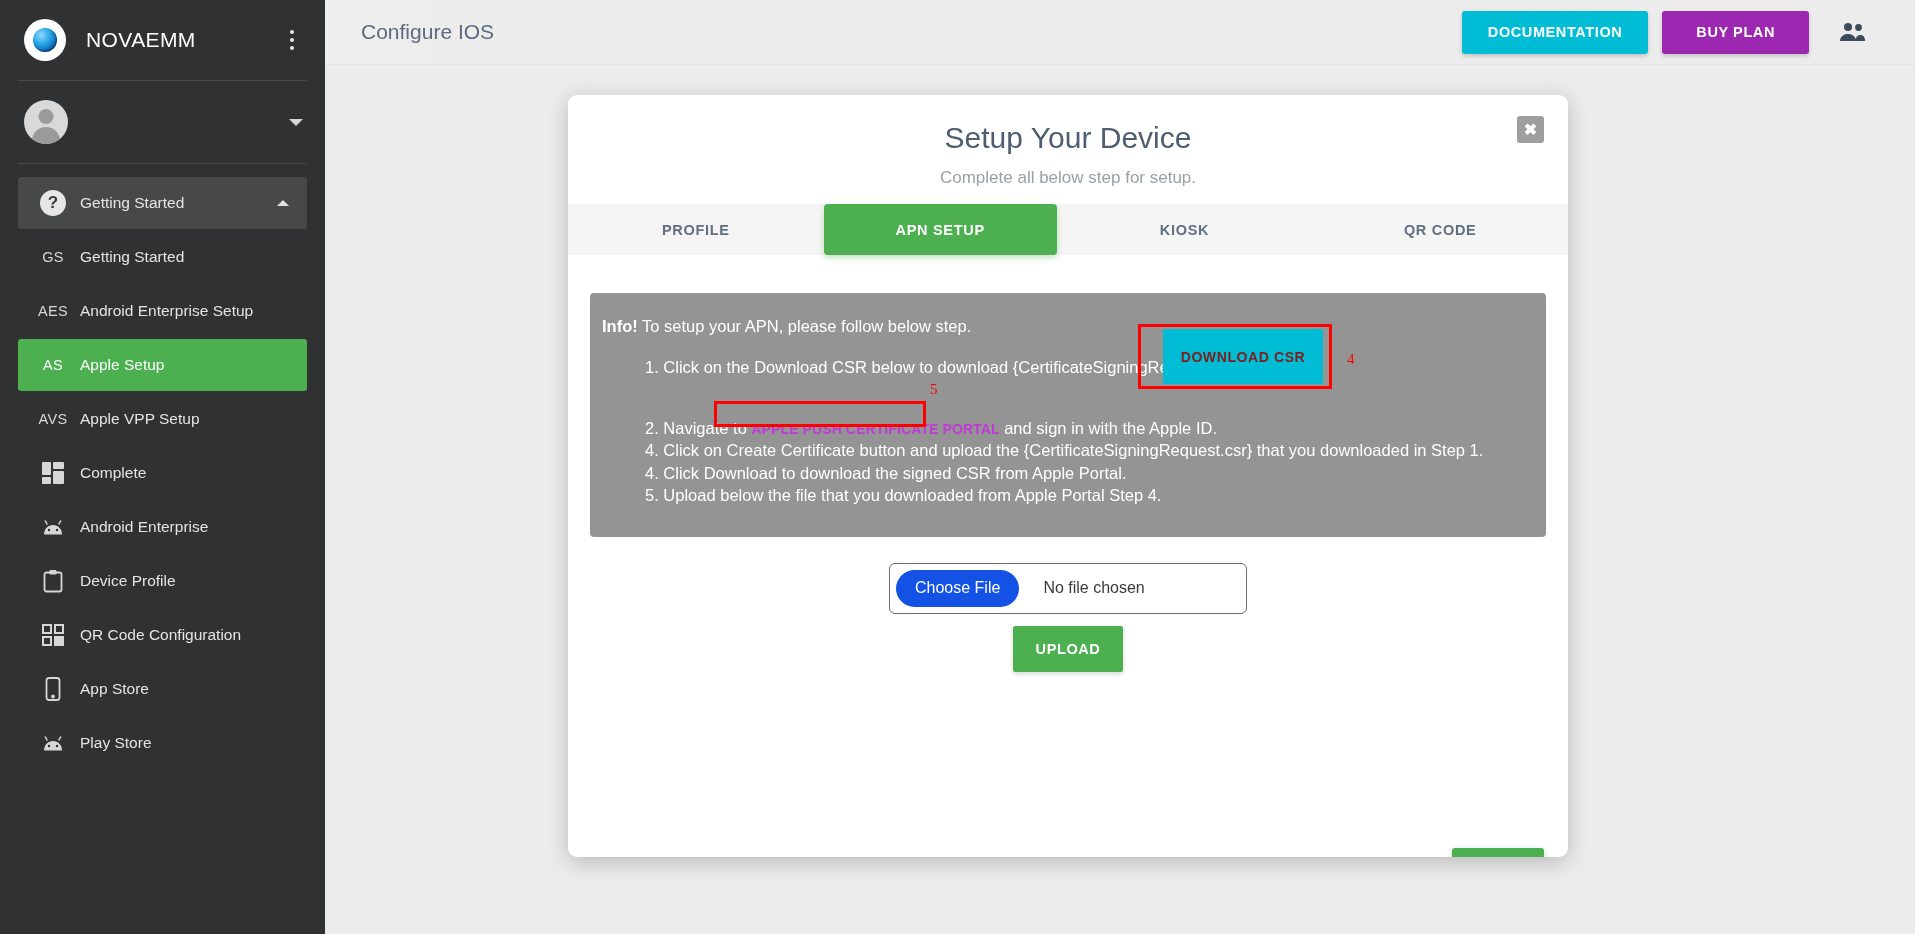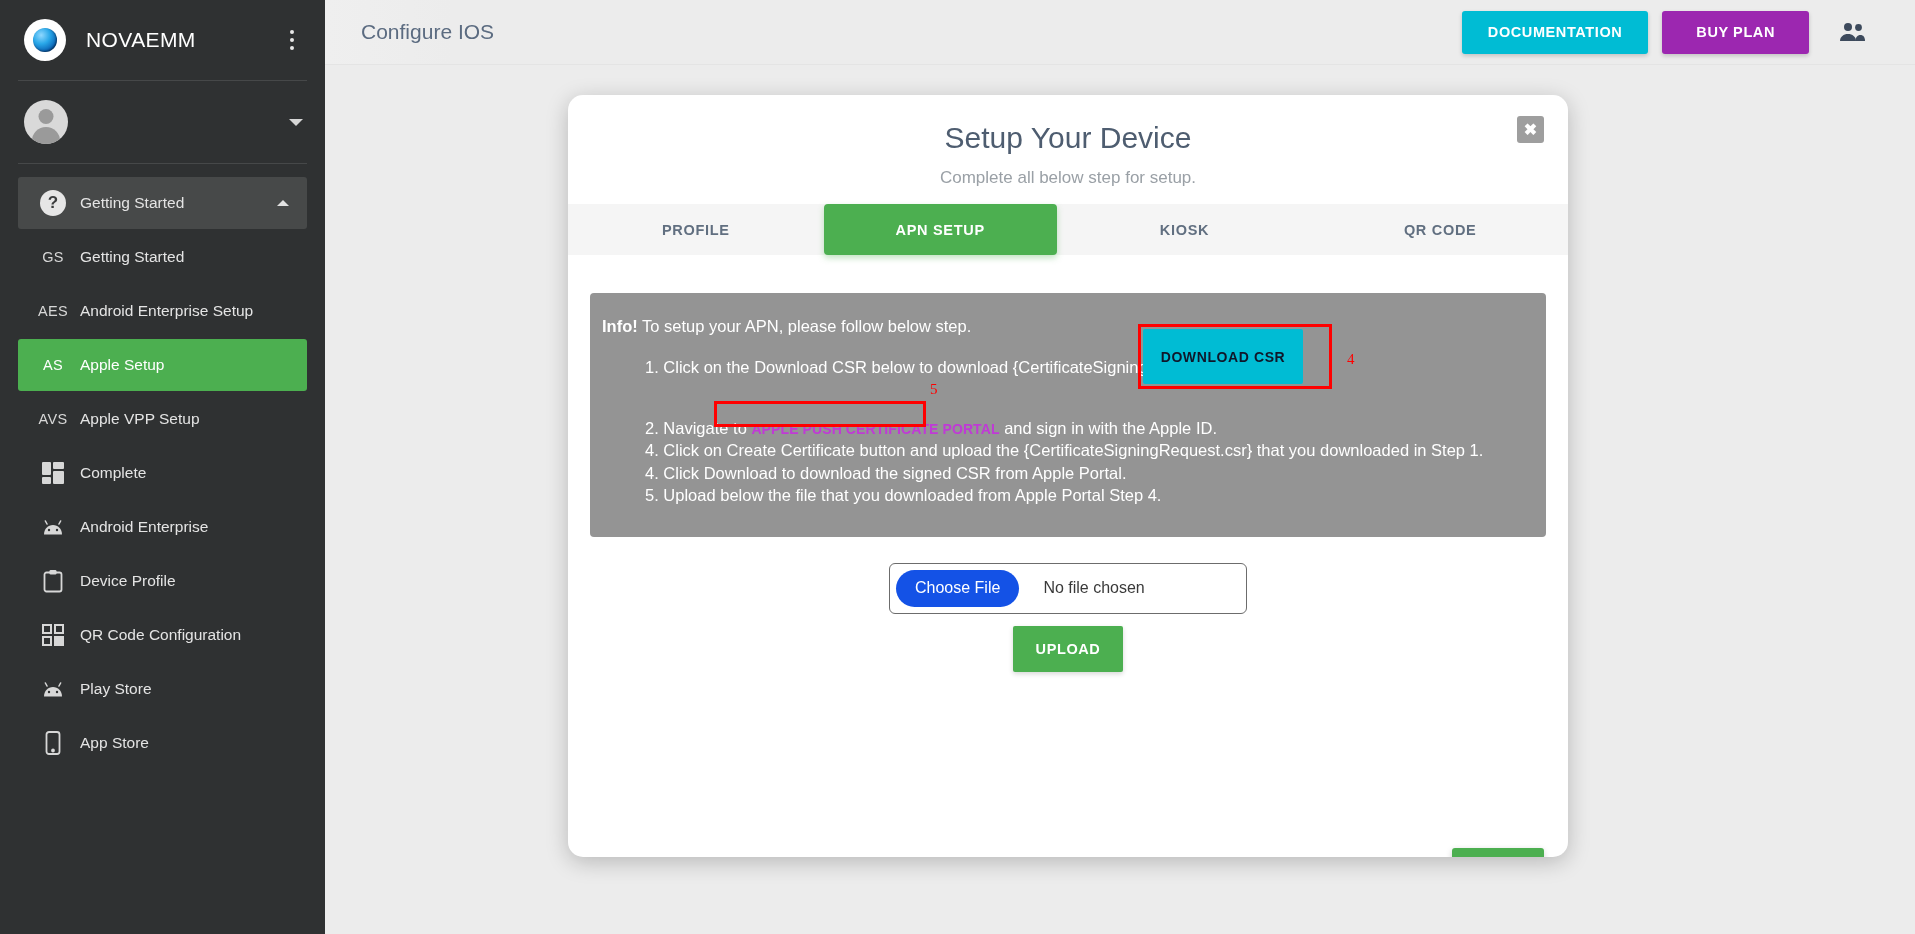--- a/index.html
+++ b/index.html
@@ -141,21 +141,21 @@
     box-shadow: 0 2px 4px rgba(0,0,0,.18);
   }
   .people-icon { margin-left: 30px; color: #3d4a5c; display: flex; align-items: center; cursor: pointer; }
 
   
   .modal {
     position: absolute;
     left: 243px; top: 95px;
     width: 1000px; height: 762px;
     background: #fff;
-    border-radius: 15px;
+    border-radius: 9px;
     box-shadow: 0 5px 22px rgba(0,0,0,.22);
     overflow: hidden;
   }
   .modal-head { position: relative; padding: 26px 0 16px; text-align: center; }
   .modal-title { font-size: 30px; color: #4e5d70; font-weight: normal; }
   .modal-sub { font-size: 17px; color: #9aa0a6; margin-top: 13px; }
   .modal-close {
     position: absolute; right: 24px; top: 21px;
     width: 27px; height: 27px; border-radius: 3px;
     background: #9e9e9e; color: #fff;
@@ -187,22 +187,22 @@
     min-height: 229px;
   }
   .info-lead { font-size: 16.5px; margin-bottom: 20px; }
   .info-lead b { font-weight: bold; }
   .steps { list-style: none; font-size: 16.5px; line-height: 1.37; padding-left: 43px; }
   .steps li { white-space: nowrap; }
   .step-1 { margin-bottom: 38px; }
   .portal-link { color: #c03ad6; letter-spacing: .1px; font-size: 14px; font-weight: bold; text-decoration: none; cursor: pointer; }
 
   .btn-download {
-    position: absolute; left: 553px; top: 36px;
-    background: #00bcd4; color: #0f172a;
+    position: absolute; left: 573px; top: 36px;
+    background: #00bcd4; color: #7f1d1d;
     font-size: 14px; font-weight: bold; letter-spacing: .6px;
     width: 160px; height: 55px;
     border: none; border-radius: 2px; cursor: pointer;
   }
 
   
   .anno { position: absolute; border: 3px solid #ff0000; pointer-events: none; }
   .anno-dl { left: 548px; top: 31px; width: 194px; height: 65px; }
   .anno-portal { left: 124px; top: 108px; width: 212px; height: 26px; }
   .anno-num { position: absolute; color: #ff0000; font-size: 15px; font-family: "Liberation Serif", serif; }
@@ -352,39 +352,39 @@
               <rect x="18" y="13" width="3" height="3" fill="currentColor"></rect>
               <rect x="13" y="18" width="3" height="3" fill="currentColor"></rect>
               <rect x="18" y="18" width="3" height="3" fill="currentColor"></rect>
             </svg>
         </span>
         <span class="nav-label">QR Code Configuration</span>
       </div>
 
       <div class="nav-item">
         <span class="nav-icon">
+          <svg width="16" height="24" viewBox="0 0 16 24" fill="none" stroke="currentColor" stroke-width="1.8">
+              <rect x="1.5" y="1" width="13" height="22" rx="2.5"></rect>
+              <circle cx="8" cy="19.5" r="1" fill="currentColor"></circle>
+            </svg>
+        </span>
+        <span class="nav-label">App Store</span>
+      </div>
+
+      <div class="nav-item">
+        <span class="nav-icon">
           <svg width="24" height="16" viewBox="0 0 24 16" fill="currentColor">
               <path d="M3 15.5h18c0-5.5-4-9.5-9-9.5s-9 4-9 9.5z"></path>
               <circle cx="8" cy="11" r="1.2" fill="#2f3132"></circle>
               <circle cx="16" cy="11" r="1.2" fill="#2f3132"></circle>
               <rect x="4.5" y="1" width="1.4" height="5" rx=".7" transform="rotate(-30 5.2 3.5)"></rect>
               <rect x="18.1" y="1" width="1.4" height="5" rx=".7" transform="rotate(30 18.8 3.5)"></rect>
             </svg>
         </span>
         <span class="nav-label">Play Store</span>
-      </div>
-
-      <div class="nav-item">
-        <span class="nav-icon">
-          <svg width="16" height="24" viewBox="0 0 16 24" fill="none" stroke="currentColor" stroke-width="1.8">
-              <rect x="1.5" y="1" width="13" height="22" rx="2.5"></rect>
-              <circle cx="8" cy="19.5" r="1" fill="currentColor"></circle>
-            </svg>
-        </span>
-        <span class="nav-label">App Store</span>
       </div>
 
     </nav>
   </aside>
 
   <main class="main">
 
     <div class="topbar">
       <div class="page-title">Configure IOS</div>
       <button class="btn-doc">DOCUMENTATION</button>

